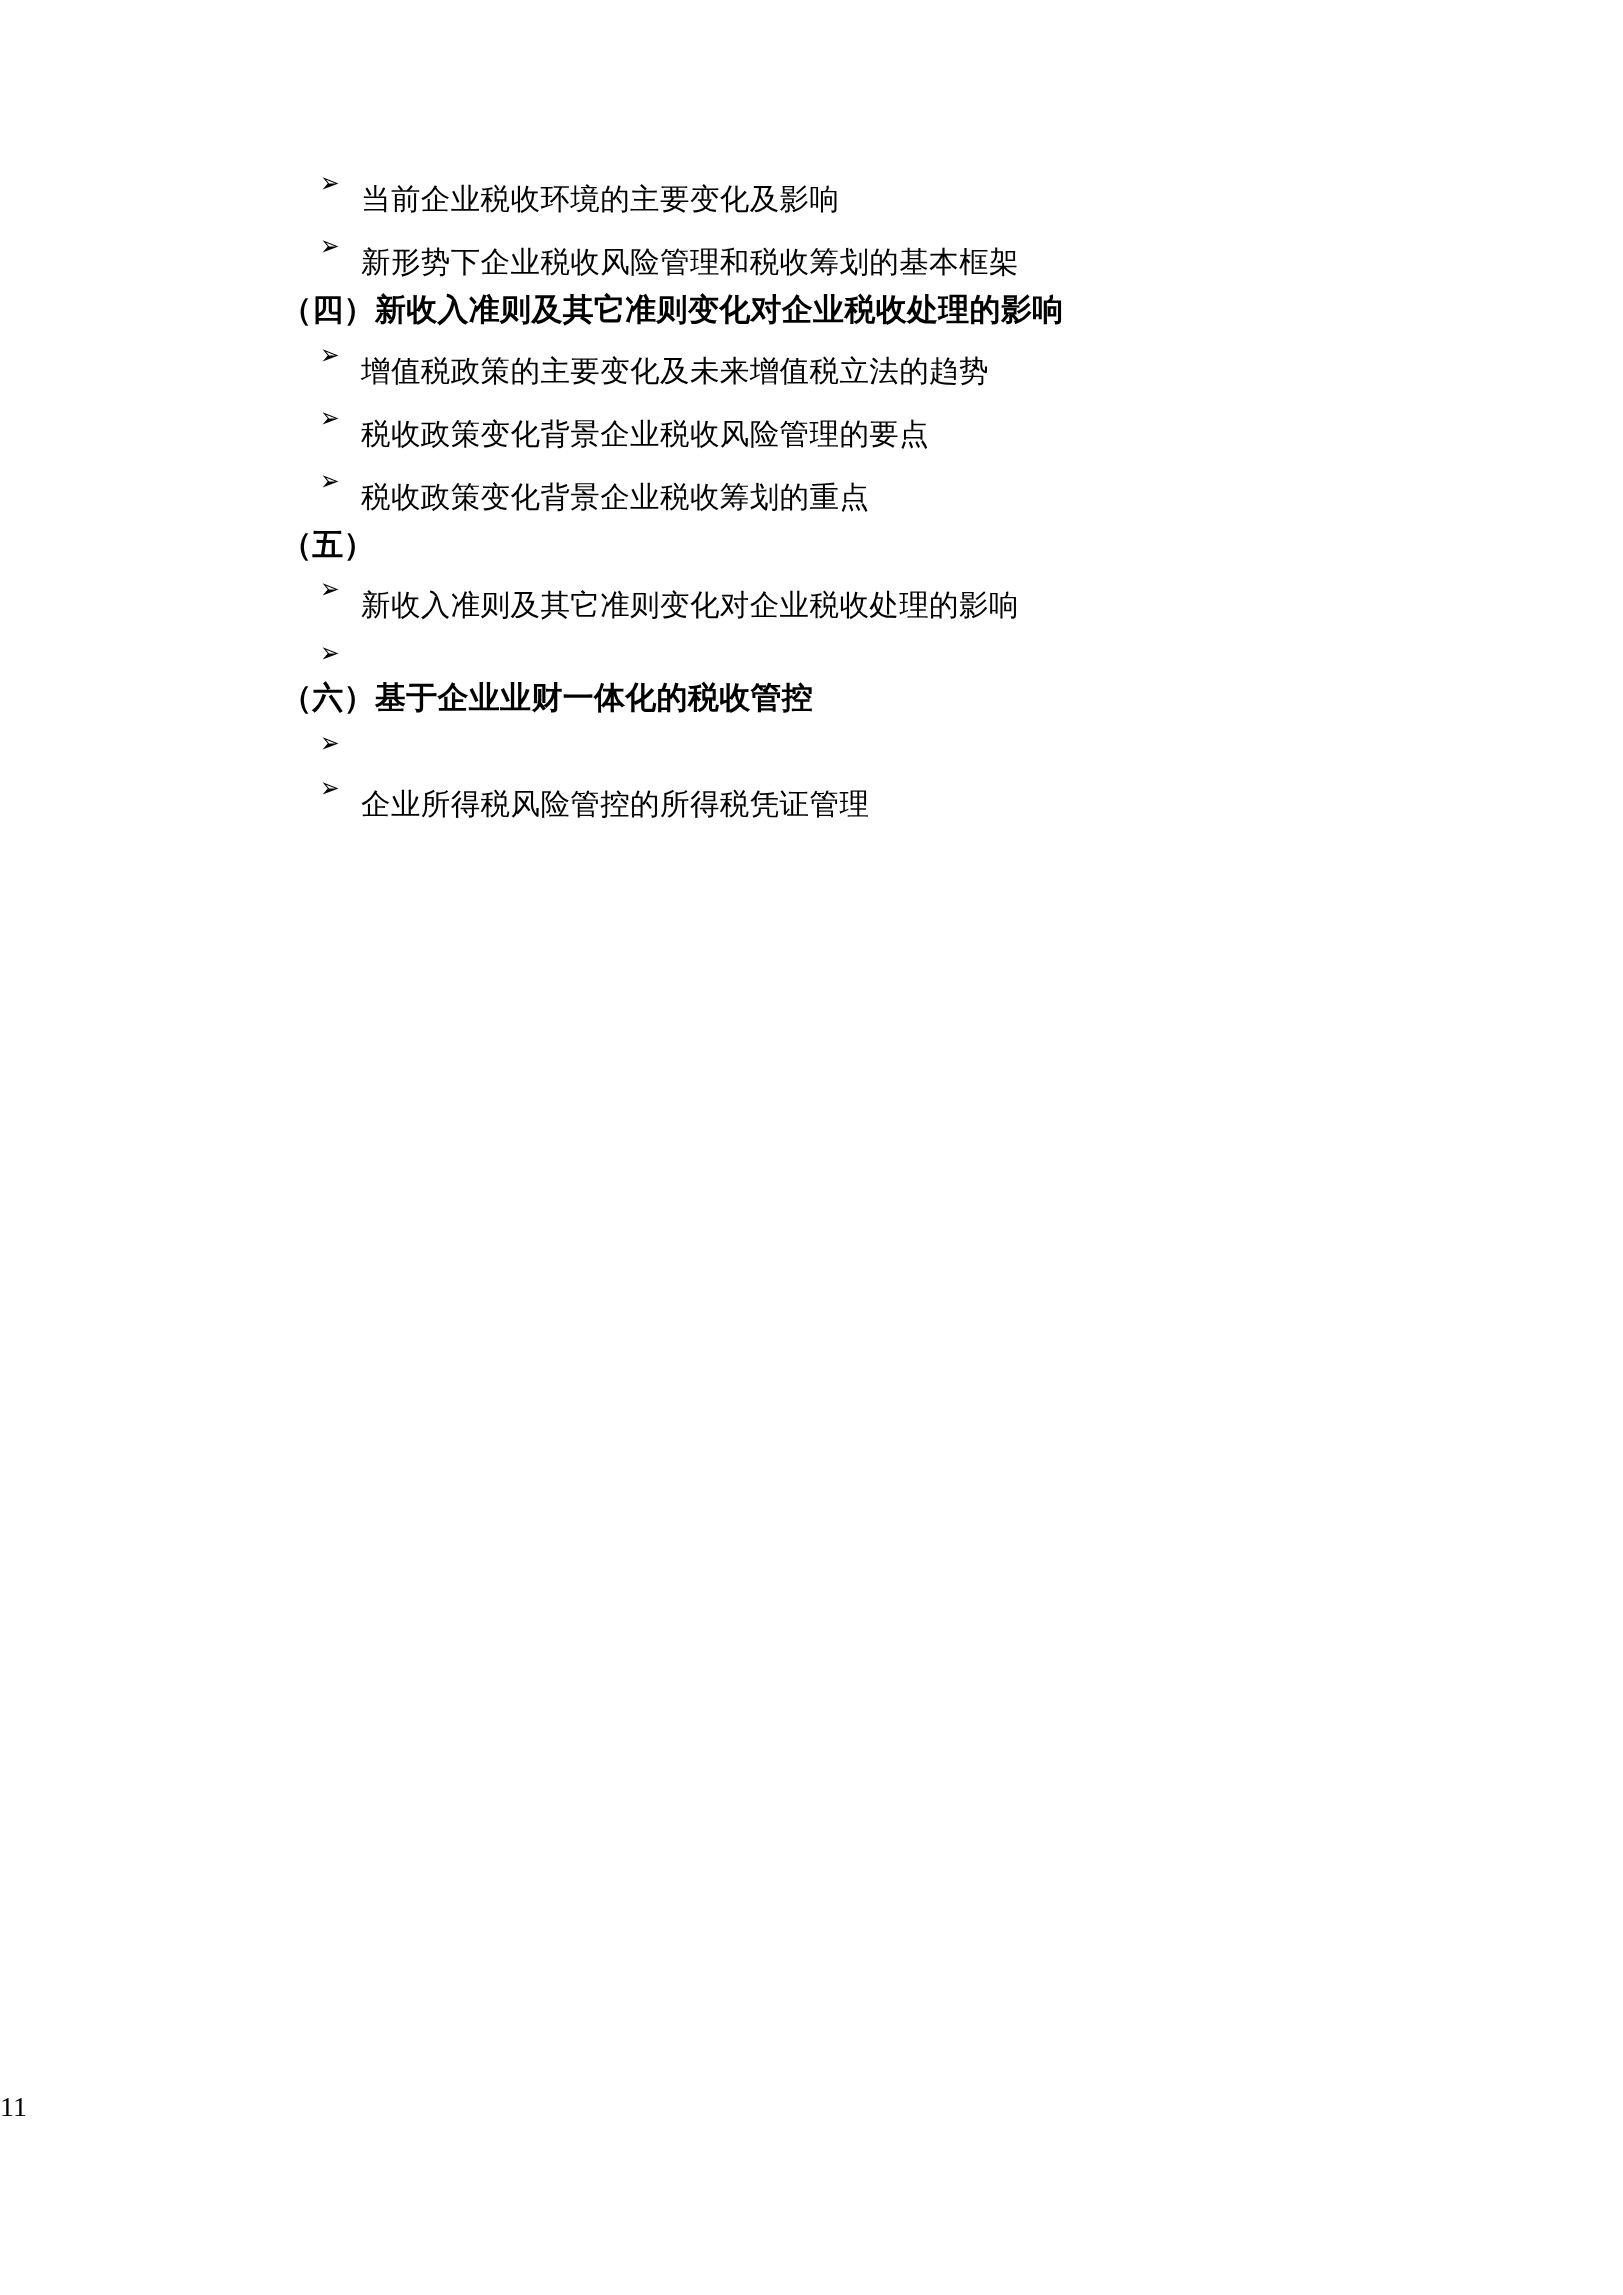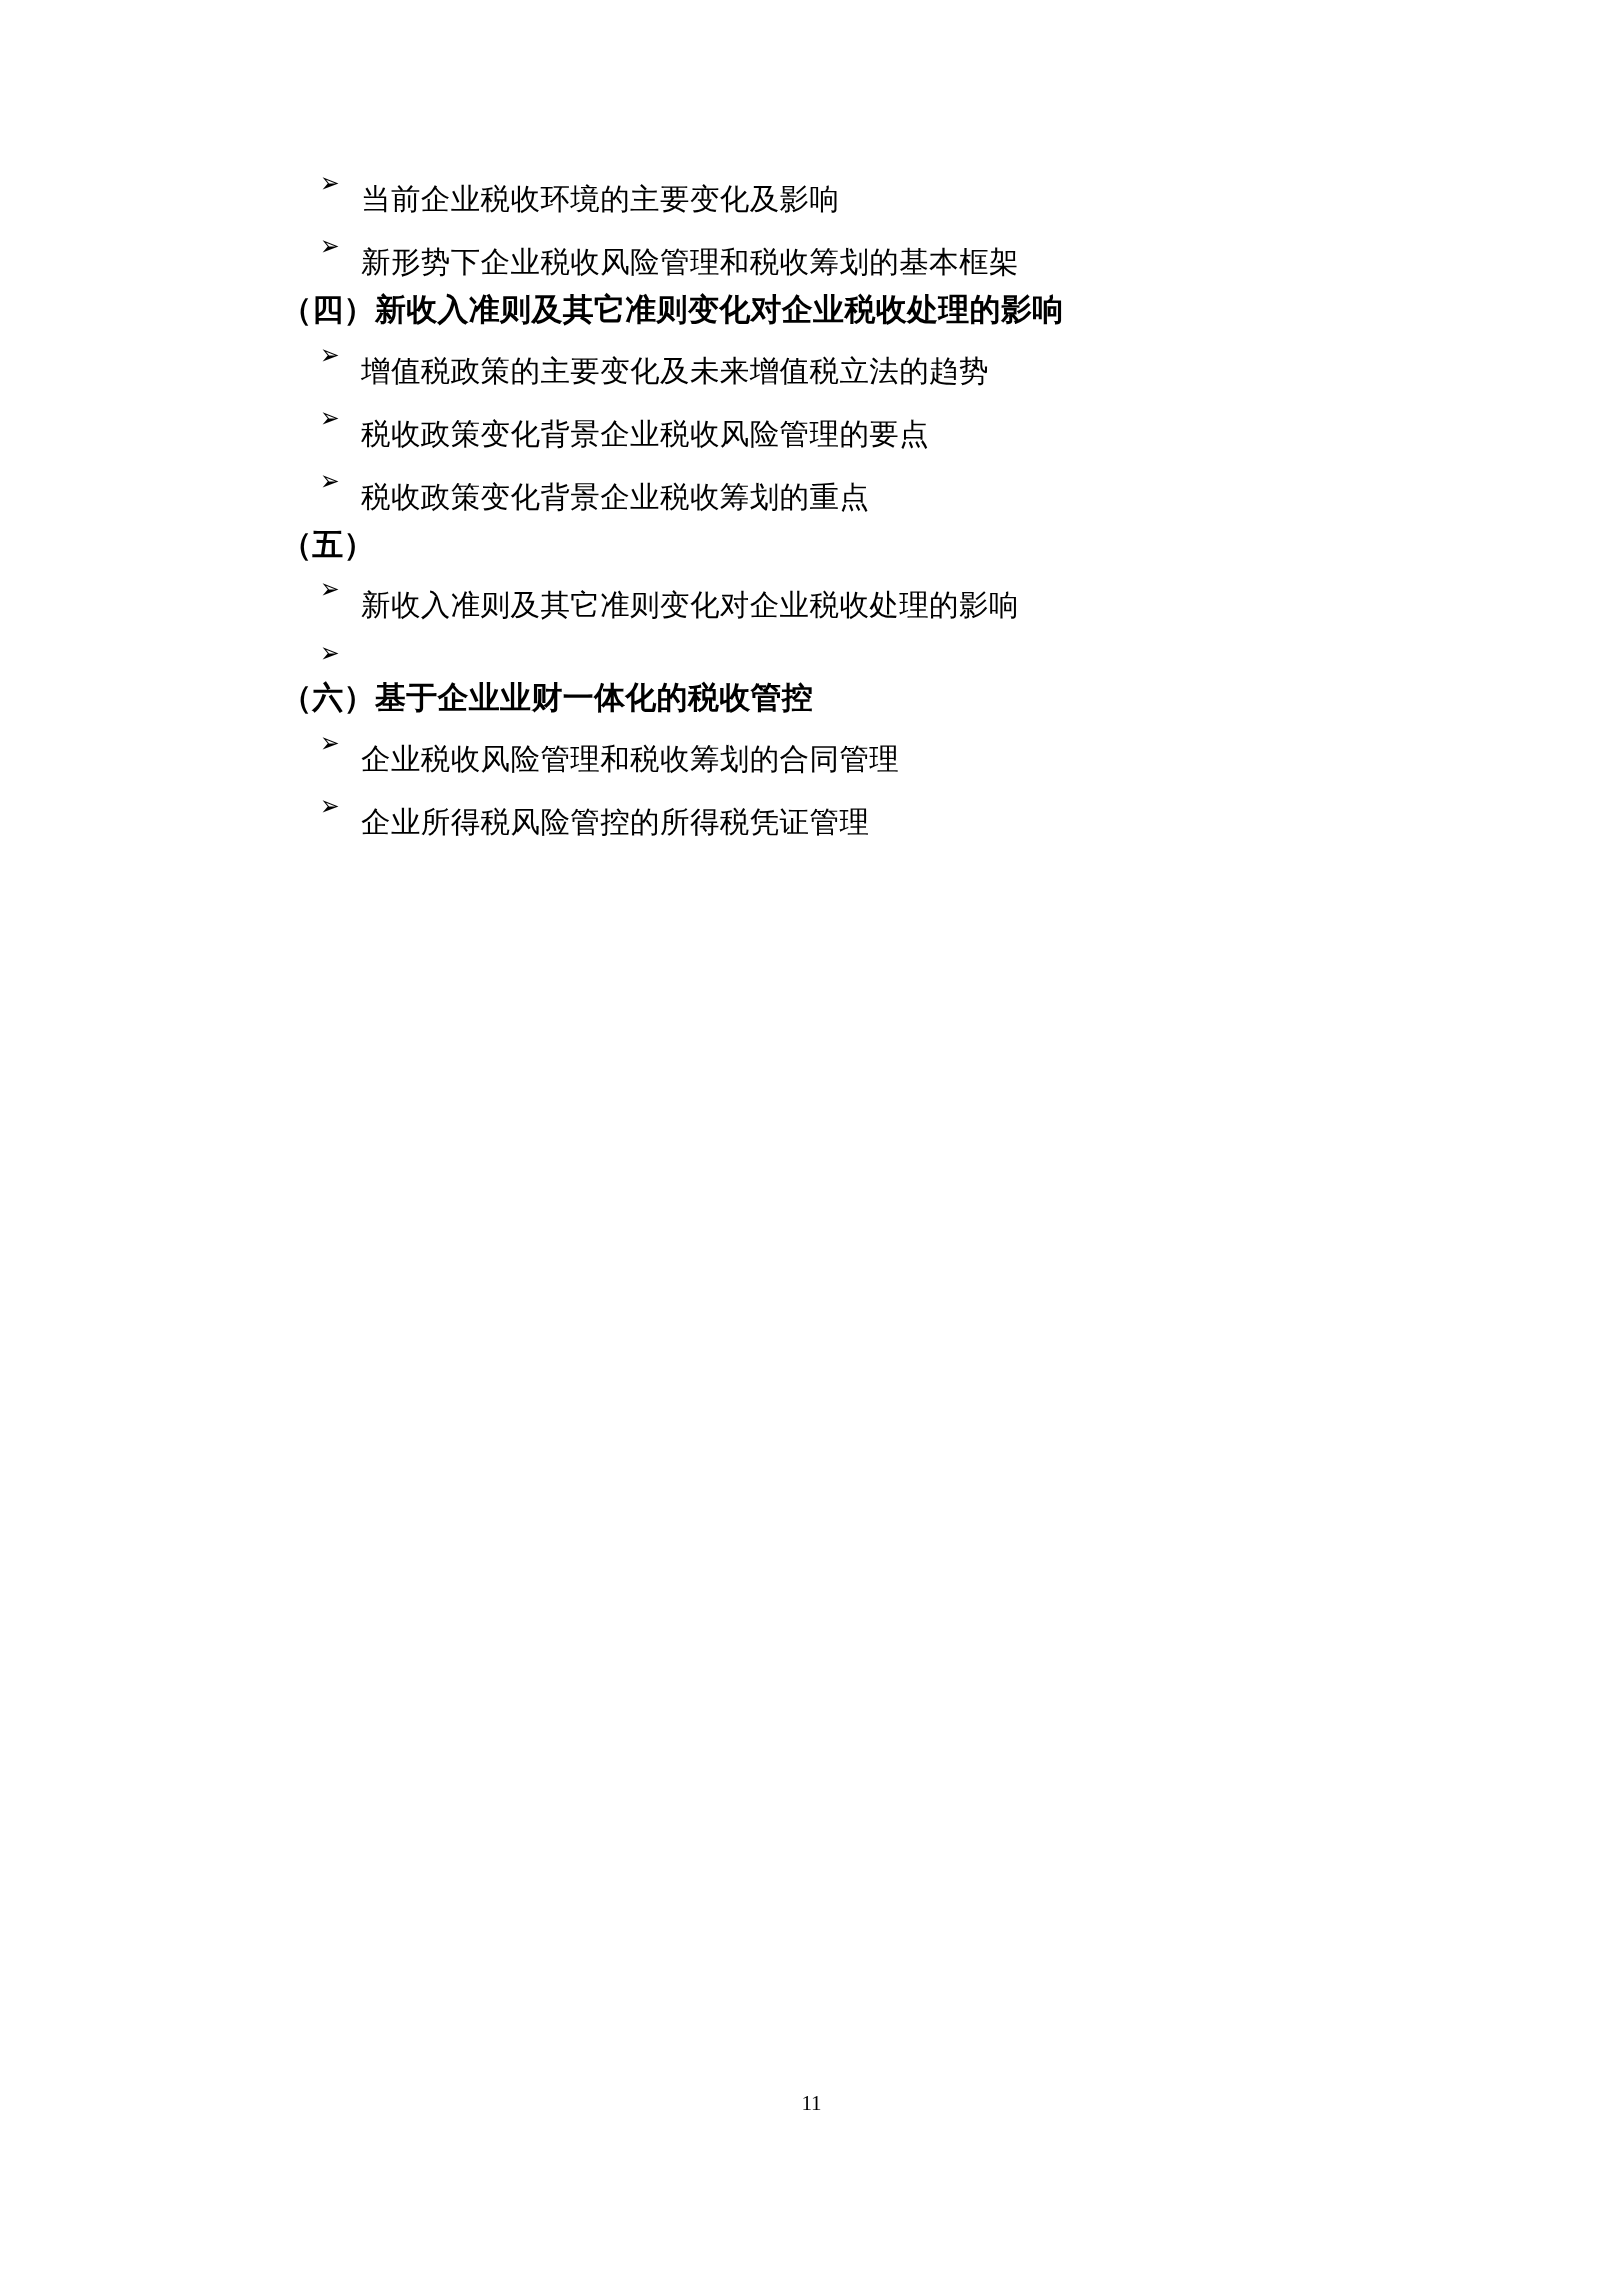--- a/index.html
+++ b/index.html
@@ -65,22 +65,22 @@
     line-height: 1.12;
     letter-spacing: 0.4px;
     white-space: nowrap;
     margin-top: 16px;
   }
   .page-number {
     position: absolute;
     left: 0;
     right: 0;
     top: 2091px;
-    text-align: center;
-    font-size: 21px;
+    text-align: left;
+    font-size: 28px;
     font-family: "Liberation Serif", serif;
   }
 </style>
 </head>
 <body>
 
 <div class="page">
   <div class="content" id="content">
       <div class="bullet-row">
         <span class="bullet-icon">➢</span>
@@ -115,21 +115,20 @@
       </div>
       <div class="bullet-row">
         <span class="bullet-icon">➢</span>
       </div>
       <div class="line section">
         <span class="num">（六）</span>
         <span class="text">基于企业业财一体化的税收管控</span>
       </div>
       <div class="bullet-row">
         <span class="bullet-icon">➢</span>
-        <span class="bullet-text">企业税收风险管理和税收筹划的合同管理</span>
       </div>
       <div class="bullet-row">
         <span class="bullet-icon">➢</span>
         <span class="bullet-text">企业所得税风险管控的所得税凭证管理</span>
       </div>
     </div>
   <div class="page-number">11</div>
 </div>
 
 

